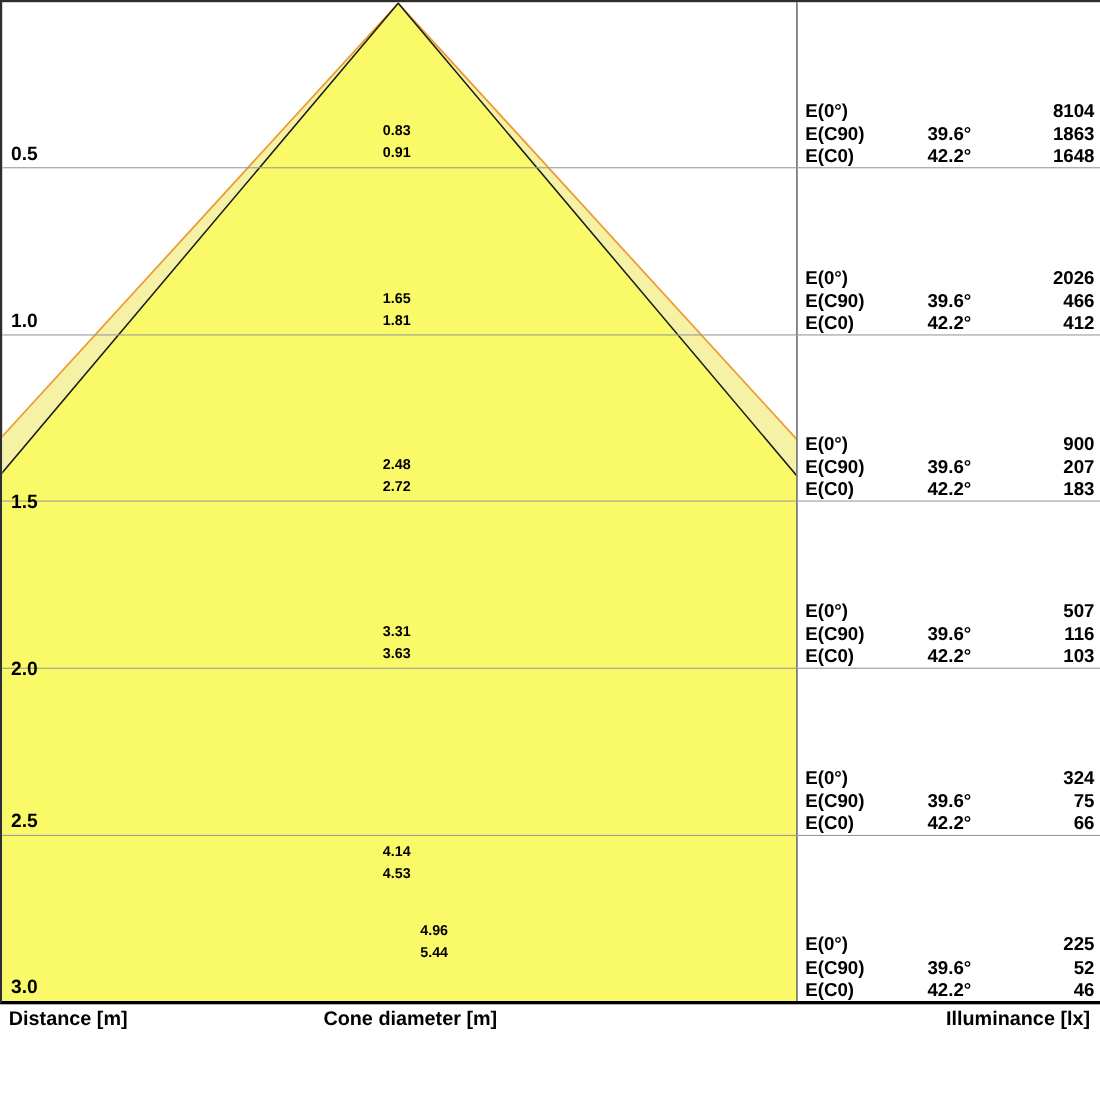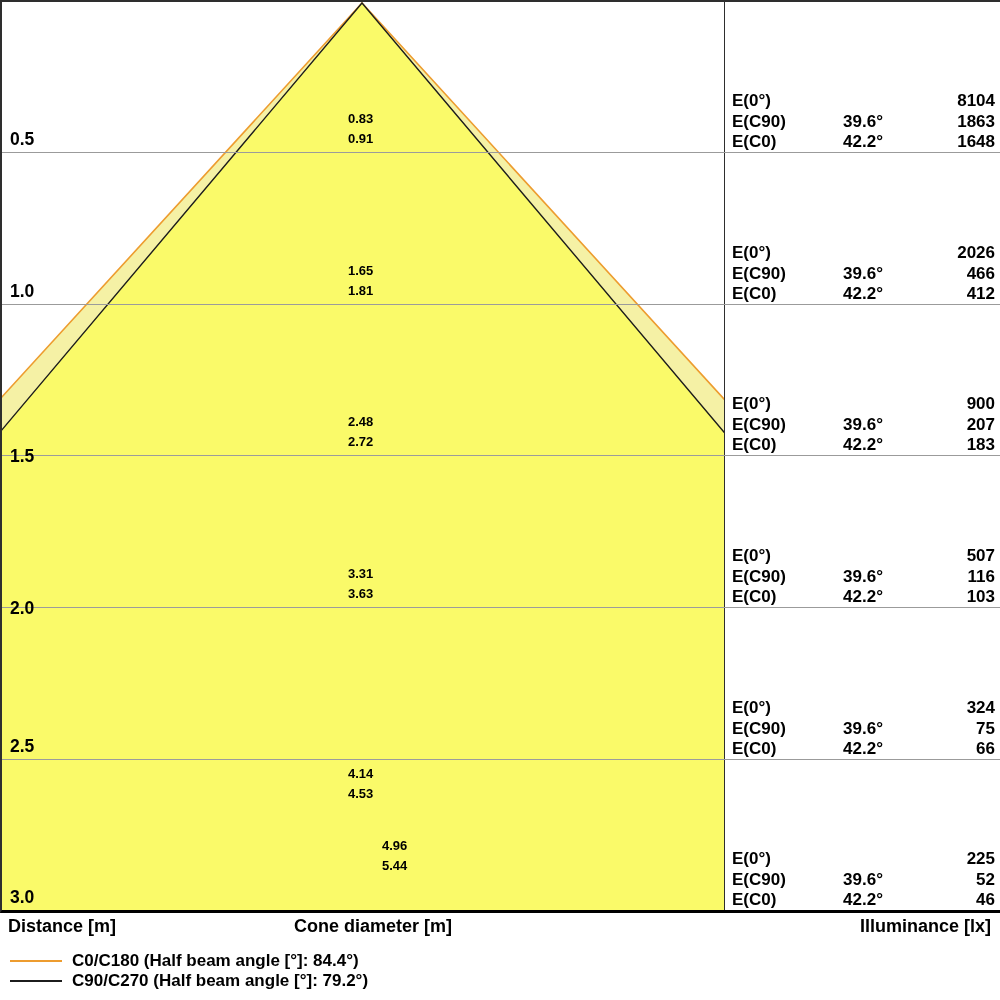--- a/index.html
+++ b/index.html
@@ -194,24 +194,14 @@
         </div>
       </div>
   </div>
 
   <div class="axis-row">
     <span class="axis-distance">Distance [m]</span>
     <span class="axis-cone">Cone diameter [m]</span>
     <span class="axis-illum">Illuminance [lx]</span>
   </div>
 
-  <div class="legend" id="legend">
-      <div class="legend-item">
-        <div class="legend-swatch" style="background: rgb(237, 156, 47);"></div>
-        <div class="legend-text">C0/C180 (Half beam angle [°]: 84.4°)</div>
-      </div>
-      <div class="legend-item">
-        <div class="legend-swatch" style="background: rgb(28, 28, 28);"></div>
-        <div class="legend-text">C90/C270 (Half beam angle [°]: 79.2°)</div>
-      </div>
-    </div>
 
 </div>
 
 </body></html>

